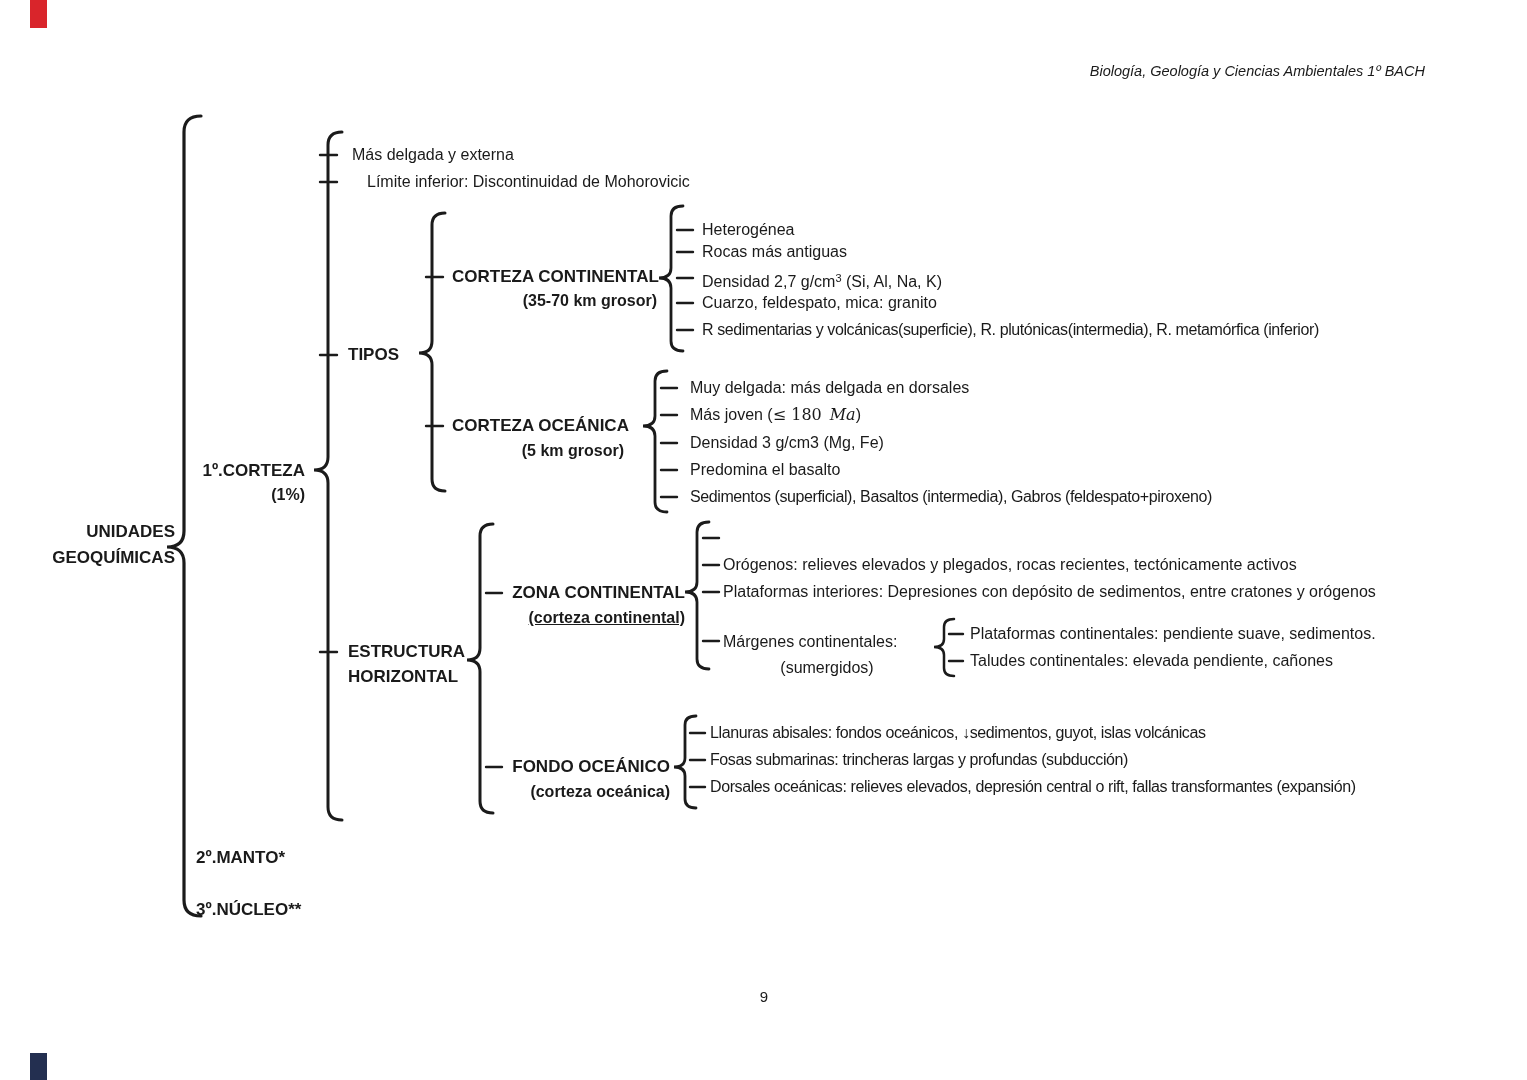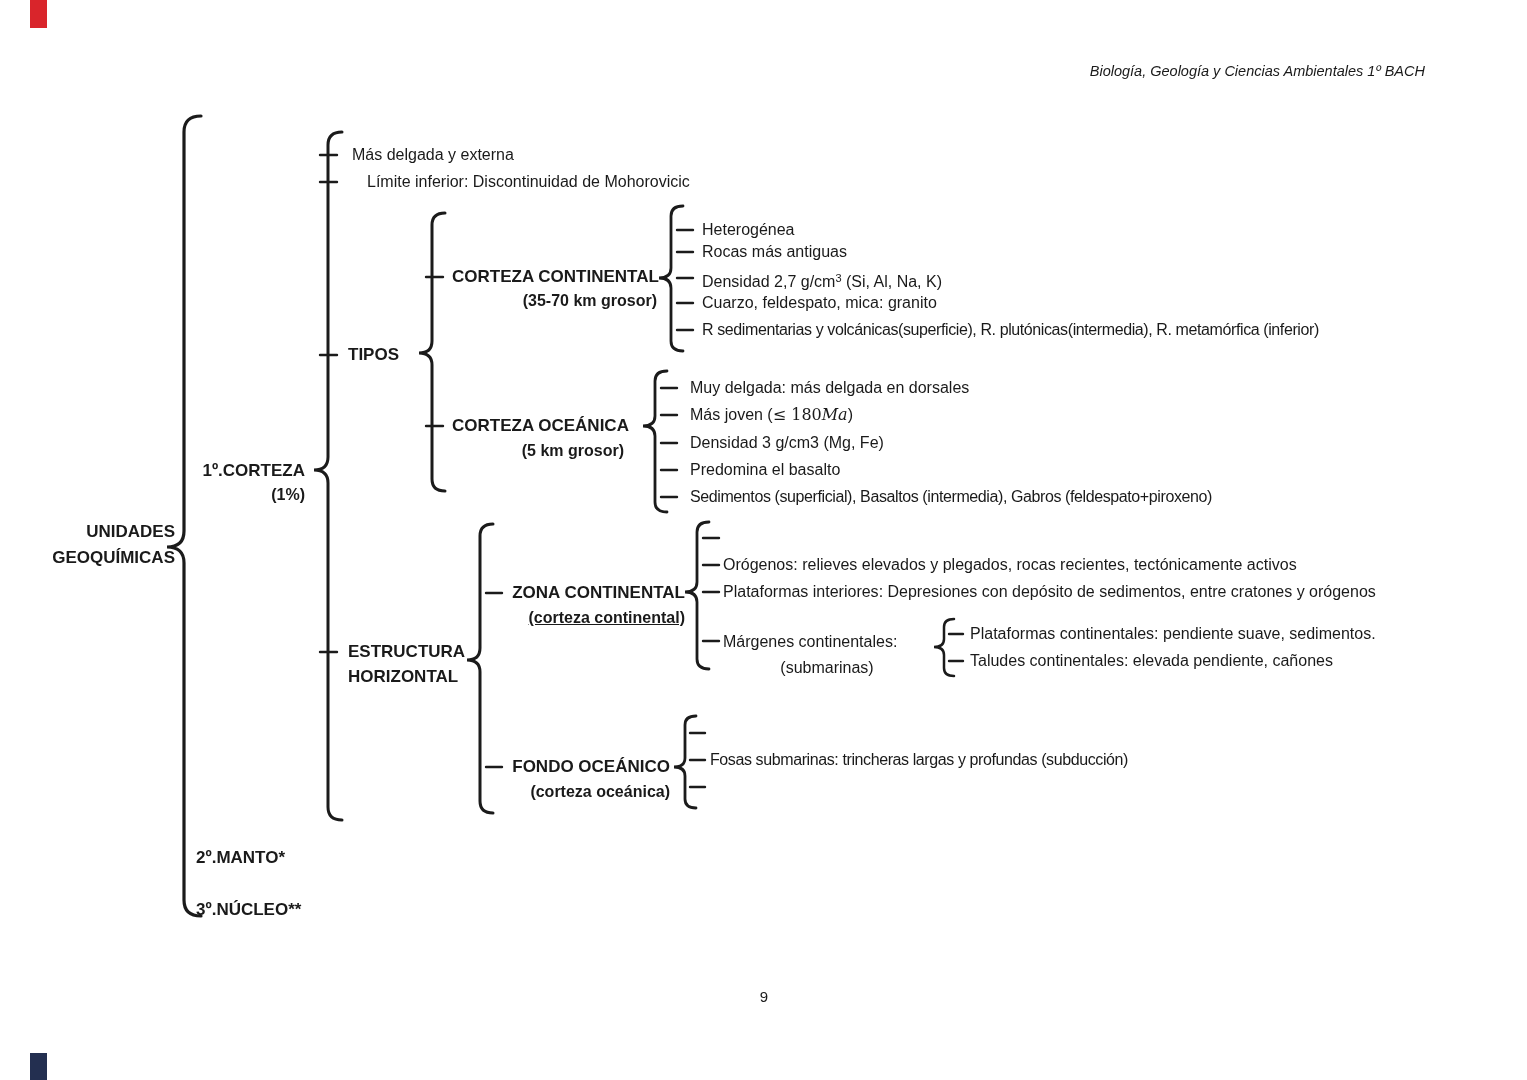--- a/index.html
+++ b/index.html
@@ -8,21 +8,21 @@
     font-family:"Liberation Sans", sans-serif;color:#1a1a1a;
   }
   .t{position:absolute;white-space:nowrap;font-size:16px;line-height:20px;color:#1a1a1a;}
   .b{font-weight:normal;}
   .lbl{position:absolute;font-weight:bold;font-size:17px;line-height:20px;text-align:right;white-space:nowrap;}
   .cond{letter-spacing:-0.4px;}
   .hdr{position:absolute;left:1025px;top:63px;width:400px;text-align:right;font-style:italic;font-size:14.5px;}
   .pagenum{position:absolute;left:740px;top:988px;width:48px;text-align:center;font-size:15px;}
   .sup{font-size:11px;vertical-align:5px;}
   .math{font-family:"DejaVu Serif", serif;}
-  .mathit{font-family:"DejaVu Serif", serif;font-style:italic;}
+  .mathit{font-family:"DejaVu Serif", serif;font-style:italic;margin-left:8px;}
   .braces{position:absolute;left:0;top:0;}
   .braces path{fill:none;stroke:#1b1b1b;stroke-linecap:round;}
   .braces line{stroke:#1b1b1b;stroke-width:2.4;stroke-linecap:round;}
   .edge-tab{position:absolute;left:30px;width:17px;}
   .edge-tab.red{top:0;height:28px;background:#d9252b;}
   .edge-tab.navy{top:1053px;height:27px;background:#232f50;}
 </style>
 </head>
 <body>
 
@@ -106,22 +106,24 @@
 
   <div class="lbl" style="left:348px;top:642px;text-align:left;">ESTRUCTURA</div>
   <div class="lbl" style="left:348px;top:667px;text-align:left;">HORIZONTAL</div>
 
   <div class="lbl" style="left:505px;top:583px;width:180px;">ZONA CONTINENTAL</div>
   <div class="lbl" style="left:505px;top:608px;width:180px;font-size:16px;text-decoration:underline;">(corteza continental)</div>
   <div class="t" style="left:723px;top:555px;"><span class="b">Orógenos:</span><span> relieves elevados y plegados, rocas recientes, tectónicamente activos</span></div>
   <div class="t" style="left:723px;top:582px;"><span class="b">Plataformas interiores</span><span>: Depresiones con depósito de sedimentos, entre cratones y orógenos</span></div>
 
   <div class="t" style="left:723px;top:632px;"><span class="b">Márgenes continentales</span><span>:</span></div>
-  <div class="t" style="left:723px;top:658px;width:208px;text-align:center;">(submarinas)</div>
+  <div class="t" style="left:723px;top:658px;width:208px;text-align:center;">(sumergidos)</div>
   <div class="t" style="left:970px;top:624px;">Plataformas continentales: pendiente suave, sedimentos.</div>
   <div class="t" style="left:970px;top:651px;">Taludes continentales: elevada pendiente, cañones</div>
 
   <div class="lbl" style="left:508px;top:757px;width:162px;">FONDO OCEÁNICO</div>
   <div class="lbl" style="left:508px;top:782px;width:162px;font-size:16px;">(corteza oceánica)</div>
+  <div class="t cond" style="left:710px;top:723px;"><span class="b">Llanuras abisales</span><span>: fondos oceánicos, ↓sedimentos, guyot, islas volcánicas</span></div>
   <div class="t cond" style="left:710px;top:750px;"><span class="b">Fosas submarinas</span><span>: trincheras largas y profundas (subducción)</span></div>
+  <div class="t cond" style="left:710px;top:777px;"><span class="b">Dorsales oceánicas</span><span>: relieves elevados, depresión central o rift, fallas transformantes (expansión)</span></div>
 
   <div class="pagenum">9</div>
 </div>
 
 </body></html>

